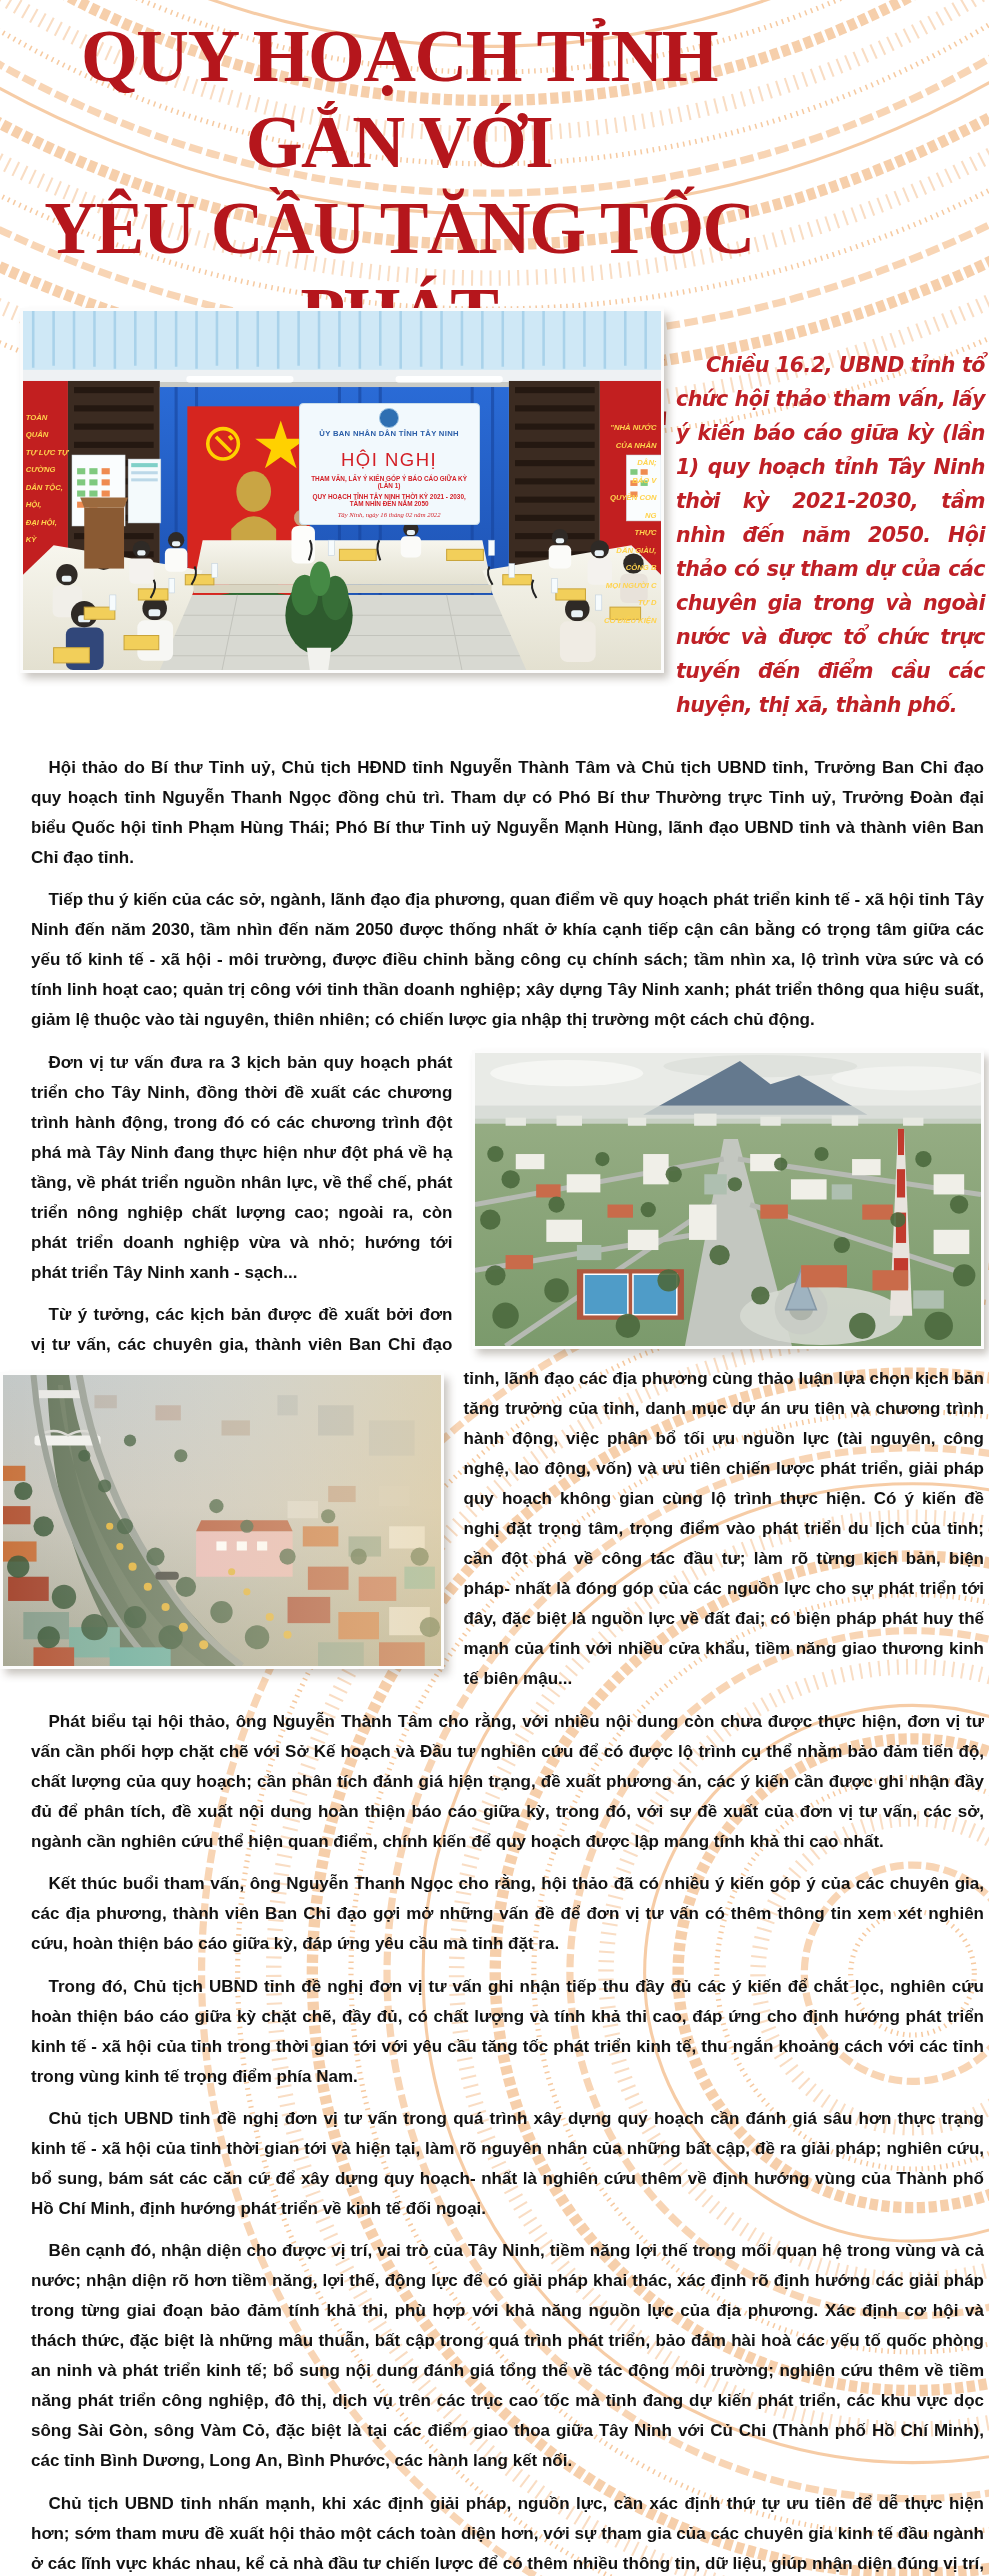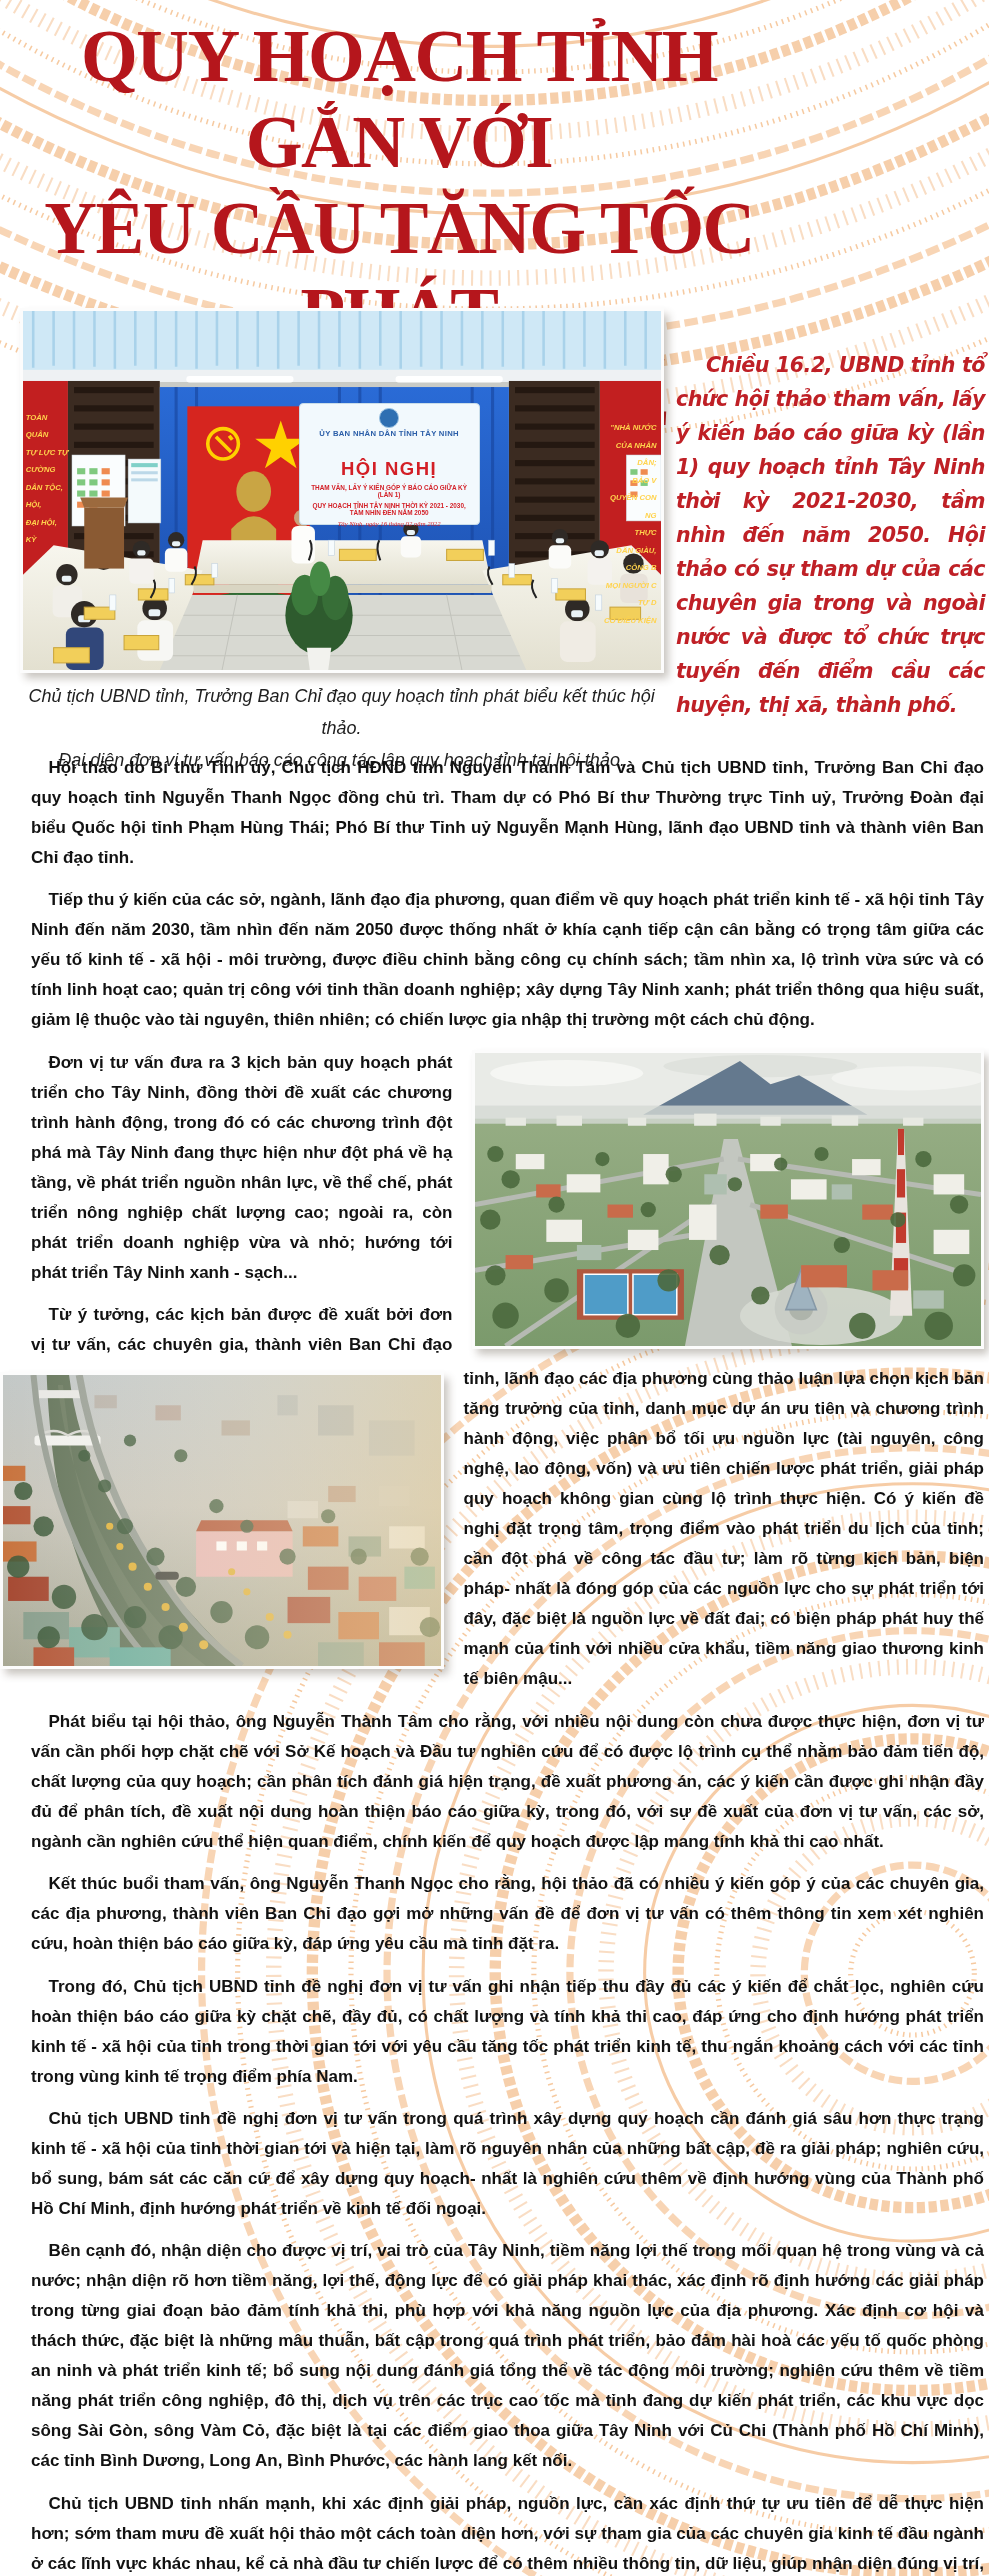--- a/index.html
+++ b/index.html
@@ -35,21 +35,21 @@
              font-size:17px;line-height:30px;color:#121212;text-align:justify;}
   .body-flow p{margin:0 0 12.4px 0;text-indent:17.5px;font-weight:bold;}
   #photo2{float:right;width:512px;height:299px;margin:2.1px 0 15.5px 19.6px;}
   #photo3{float:left;width:444px;height:297px;margin:7.2px 19.6px 14.4px -31px;}
   
   .p1-banner{position:absolute;left:276px;top:92px;width:179px;height:117px;background:#f2f9fd;
              border:0.5px solid #c9dde9;border-radius:4.1px;text-align:center;z-index:3;padding-top:3.1px;}
   .p1-banner .logo-dot{width:17.5px;height:17.5px;border-radius:50%;background:#2e6fb2;margin:1px auto 1px;
              border:1px solid #9cc3e2;}
   .p1-org{font-size:7.7px;font-weight:bold;color:#2b5ea8;letter-spacing:0.3px;}
-  .p1-head{font-size:18.5px;font-weight:bold;color:#d31f26;letter-spacing:1.5px;margin-top:20px;}
+  .p1-head{font-size:18.5px;font-weight:normal;color:#d31f26;letter-spacing:1.5px;margin-top:11px;}
   .p1-sub{font-size:6.4px;font-weight:bold;color:#d31f26;margin-top:4.1px;padding:0 5.2px;}
   .p1-date{font-size:6.7px;font-style:italic;color:#d31f26;margin-top:4.1px;font-family:"Liberation Serif",serif;}
   .side-banner{position:absolute;top:77px;height:281px;z-index:3;color:#ffd34d;font-weight:bold;
                font-size:7.7px;line-height:17.5px;overflow:hidden;font-style:italic;}
   .side-banner.left{left:0;width:44px;text-align:left;padding:20.6px 2.1px 0 3.1px;}
   .side-banner.right{right:0;width:60px;text-align:right;padding:31px 4.1px 0 0;}
 </style>
 </head>
 <body>
 
@@ -335,24 +335,20 @@
         <div>DÂN GIÀU,</div>
       <div>CÔNG B</div>
         <div>MỌI NGƯỜI C</div>
       <div>TỰ D</div>
         <div>CÓ ĐIỀU KIỆN</div>
     </div>
   </div>
 
   <div class="lead">Chiều 16.2, UBND tỉnh tổ chức hội thảo tham vấn, lấy ý kiến báo cáo giữa kỳ (lần 1) quy hoạch tỉnh Tây Ninh thời kỳ 2021-2030, tầm nhìn đến năm 2050. Hội thảo có sự tham dự của các chuyên gia trong và ngoài nước và được tổ chức trực tuyến đến điểm cầu các huyện, thị xã, thành phố.</div>
 
-  <div class="captions">
-    <div>Chủ tịch UBND tỉnh, Trưởng Ban Chỉ đạo quy hoạch tỉnh phát biểu kết thúc hội thảo.</div>
-    <div>Đại diện đơn vị tư vấn báo cáo công tác lập quy hoạch tỉnh tại hội thảo.</div>
-  </div>
 
   <div class="body-flow">
     <p>Hội thảo do Bí thư Tỉnh uỷ, Chủ tịch HĐND tỉnh Nguyễn Thành Tâm và Chủ tịch UBND tỉnh, Trưởng Ban Chỉ đạo quy hoạch tỉnh Nguyễn Thanh Ngọc đồng chủ trì. Tham dự có Phó Bí thư Thường trực Tỉnh uỷ, Trưởng Đoàn đại biểu Quốc hội tỉnh Phạm Hùng Thái; Phó Bí thư Tỉnh uỷ Nguyễn Mạnh Hùng, lãnh đạo UBND tỉnh và thành viên Ban Chỉ đạo tỉnh.</p>
     <p>Tiếp thu ý kiến của các sở, ngành, lãnh đạo địa phương, quan điểm về quy hoạch phát triển kinh tế - xã hội tỉnh Tây Ninh đến năm 2030, tầm nhìn đến năm 2050 được thống nhất ở khía cạnh tiếp cận cân bằng có trọng tâm giữa các yếu tố kinh tế - xã hội - môi trường, được điều chỉnh bằng công cụ chính sách; tầm nhìn xa, lộ trình vừa sức và có tính linh hoạt cao; quản trị công với tinh thần doanh nghiệp; xây dựng Tây Ninh xanh; phát triển thông qua hiệu suất, giảm lệ thuộc vào tài nguyên, thiên nhiên; có chiến lược gia nhập thị trường một cách chủ động.</p>
 
     <div id="photo2" class="photo">
       <svg viewBox="0 0 993 580" preserveAspectRatio="none">
         <defs>
           <linearGradient id="cityG" x1="0" y1="0" x2="0" y2="1">
             <stop offset="0" stop-color="#9db28a"></stop>

